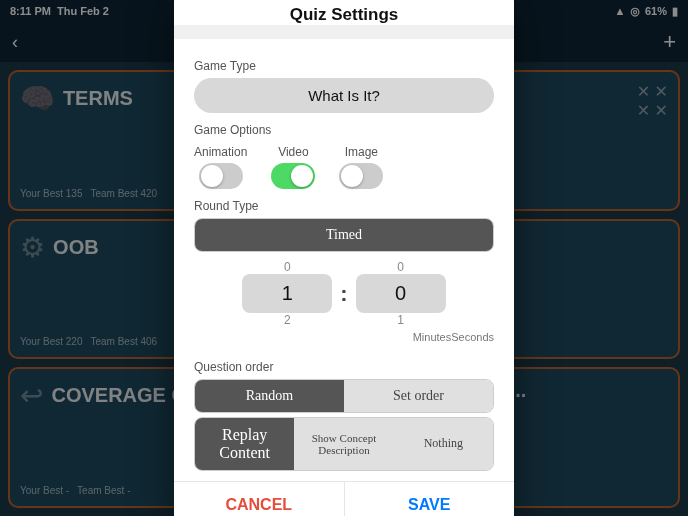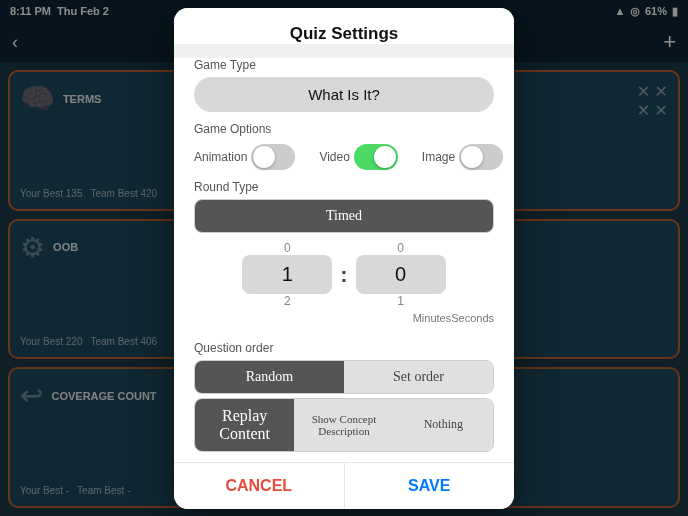--- a/index.html
+++ b/index.html
@@ -80,21 +80,21 @@
       border: 2px solid #c0622f;
       display: flex;
       flex-direction: column;
       justify-content: space-between;
       padding: 10px;
       color: rgba(255,255,255,0.7);
       font-size: 11px;
       overflow: hidden;
     }
     .bg-card-title {
-      font-size: 11px;
+      font-size: 20px;
       font-weight: bold;
       color: rgba(255,255,255,0.9);
     }
     .bg-card-icon {
       font-size: 28px;
       opacity: 0.5;
     }
     .bg-card-stats {
       display: flex;
       gap: 8px;
@@ -130,21 +130,21 @@
     }
     .modal-title {
       font-size: 17px;
       font-weight: 600;
       color: #111;
       margin-bottom: 14px;
     }
 
     .modal-body {
       background: white;
-      padding: 0 20px 10px;
+      padding: 10px 20px 10px;
     }
 
     .section-label {
       font-size: 12px;
       color: #555;
       margin-bottom: 5px;
       margin-top: 10px;
     }
 
     
@@ -162,21 +162,21 @@
 
     
     .game-options {
       display: flex;
       gap: 24px;
       align-items: center;
       margin-top: 8px;
     }
     .option-item {
       display: flex;
-      flex-direction: row;
+      flex-direction: column;
       align-items: center;
       gap: 4px;
     }
     .option-label {
       font-size: 12px;
       color: #555;
     }
 
     
     .toggle-wrap {

